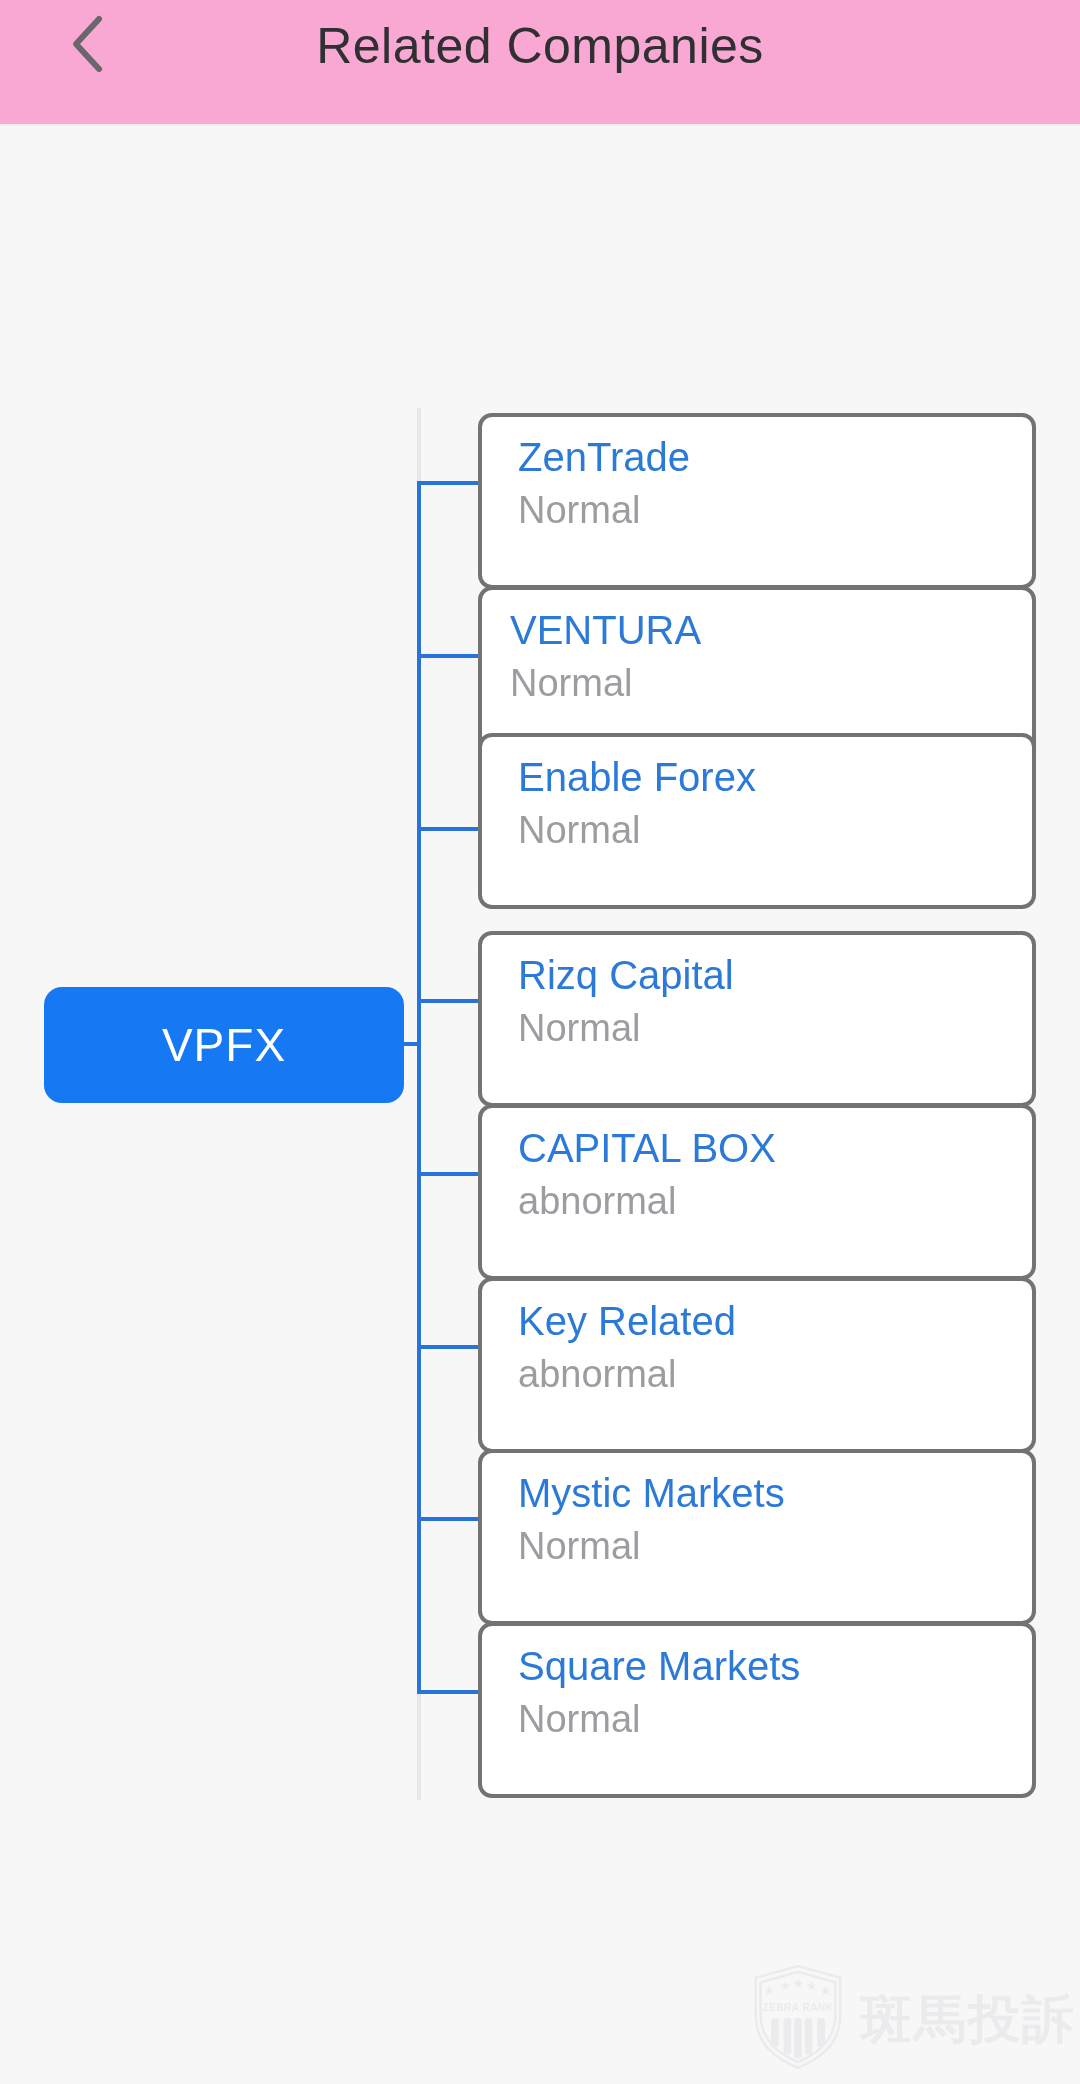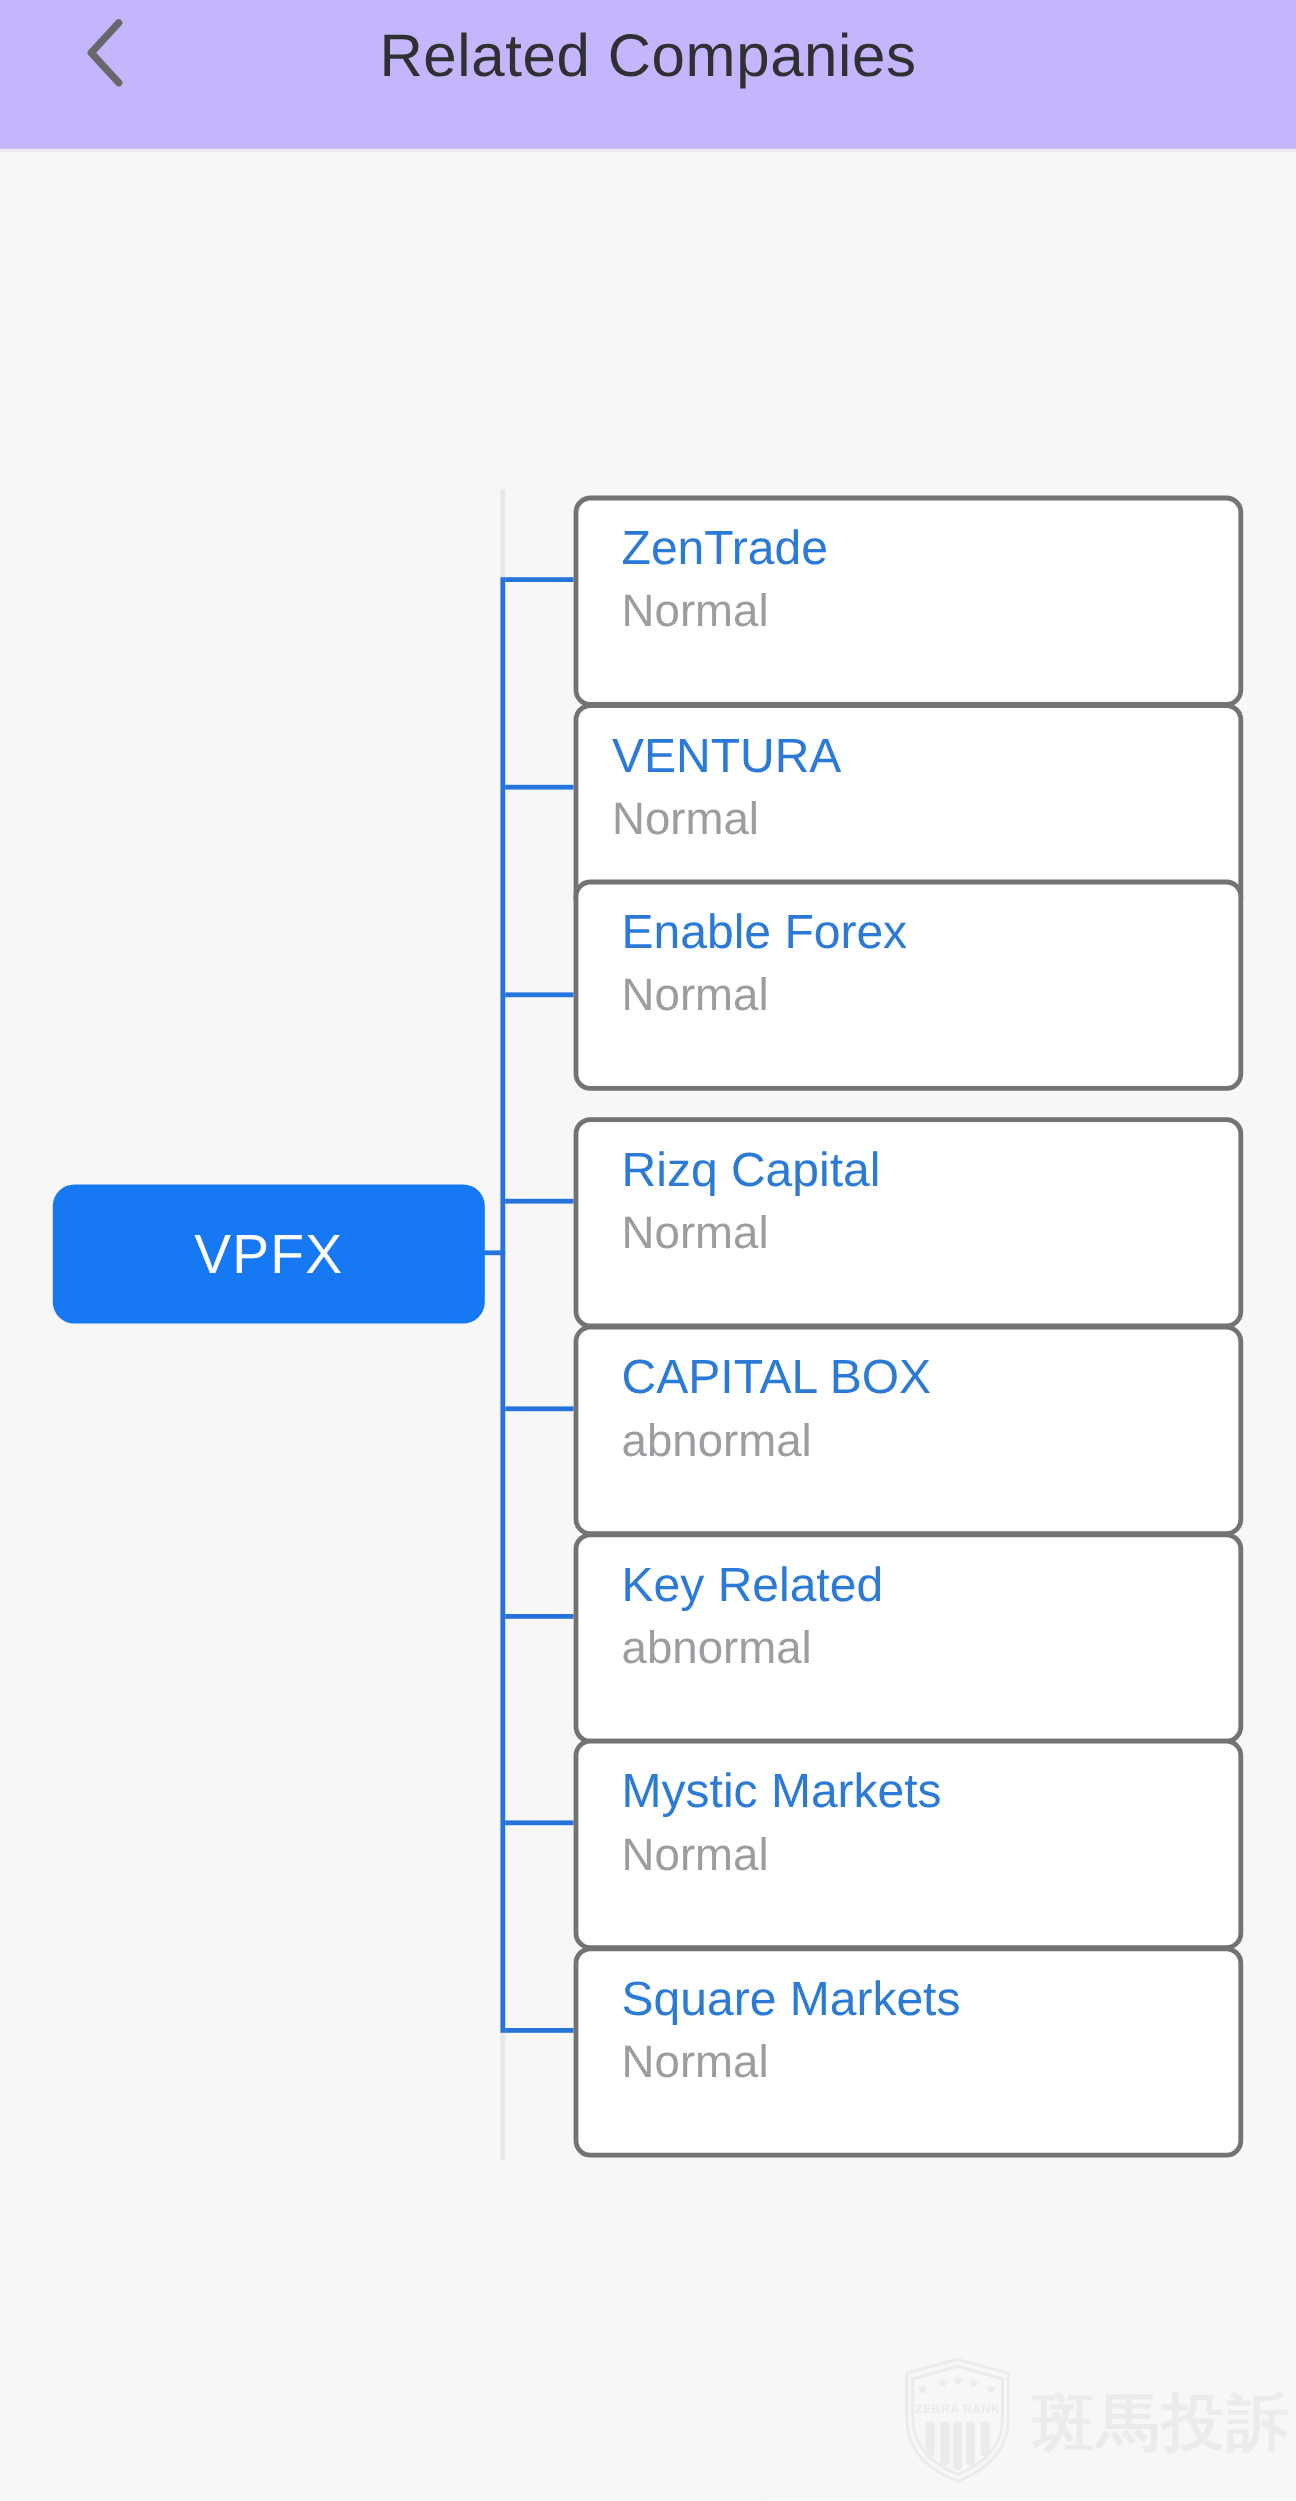--- a/index.html
+++ b/index.html
@@ -13,21 +13,21 @@
     background: #f7f7f8;
     overflow: hidden;
   }
 
   
   .header {
     position: absolute;
     top: 0; left: 0;
     width: 1080px;
     height: 126px;
-    background: #c4b5fd;
+    background: #f9a8d4;
     border-bottom: 2px solid #eeeeef;
     z-index: 5;
   }
   .back-btn {
     position: absolute;
     left: 52px; top: 0;
     width: 70px; height: 90px;
     display: flex; align-items: center; justify-content: center;
     background: transparent; border: none; cursor: pointer;
   }

